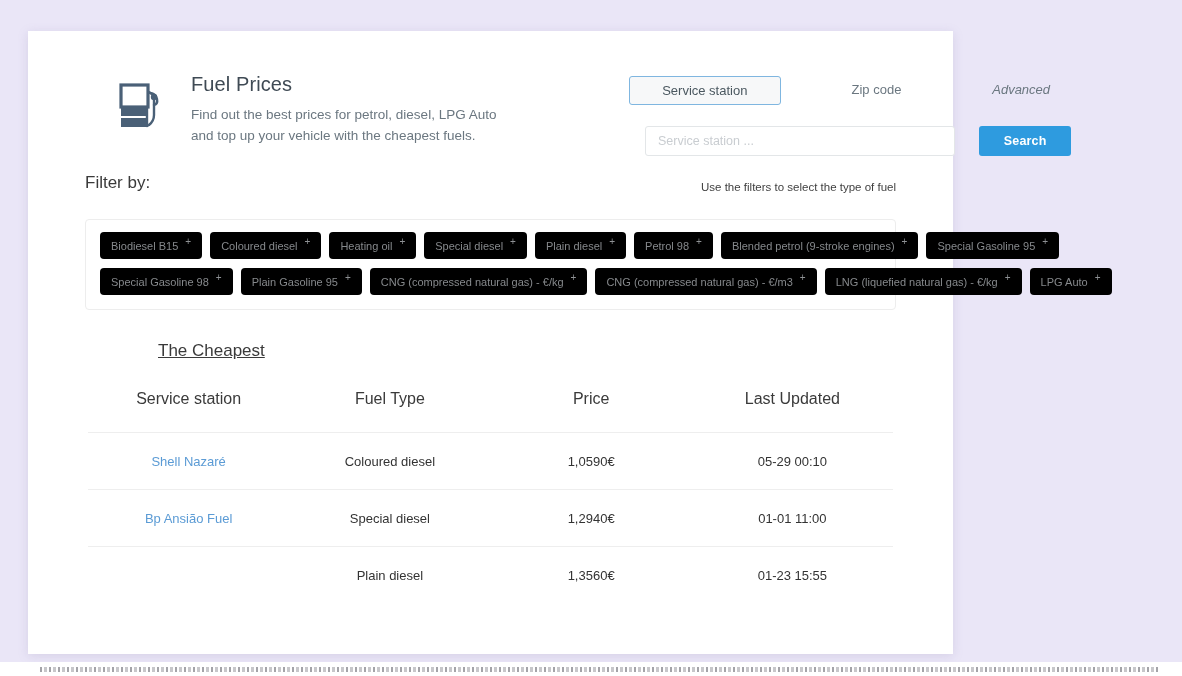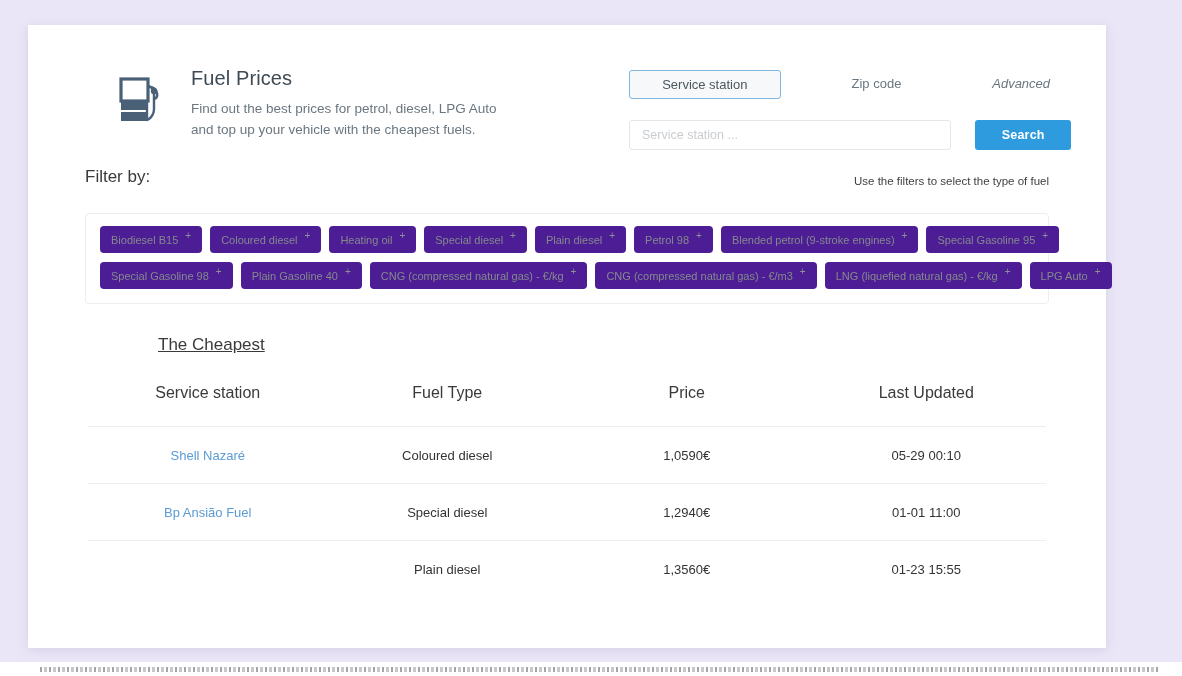--- a/index.html
+++ b/index.html
@@ -33,22 +33,22 @@
       rgba(60,60,70,.55) 0px, rgba(60,60,70,.55) 2px,
       rgba(255,255,255,0) 2px, rgba(255,255,255,0) 4px,
       rgba(90,90,100,.40) 4px, rgba(90,90,100,.40) 7px,
       rgba(255,255,255,0) 7px, rgba(255,255,255,0) 9px);
     opacity: .85;
   }
 
   
   .card {
     position: absolute;
-    left: 28px; top: 25px;
-    width: 1078px; height: 623px;
+    left: 28px; top: 31px;
+    width: 925px; height: 623px;
     background: #ffffff;
     box-shadow: 0 2px 10px rgba(120,110,160,.18);
   }
 
   
   .header {
     position: relative;
     height: 142px;
   }
 
@@ -123,20 +123,21 @@
     width: 367px;
     height: 30px;
     border: 1px solid #e3e6e8;
     border-radius: 3px;
     padding: 0 12px;
     font-size: 12.5px;
     color: #555;
     font-family: "Liberation Sans", sans-serif;
     background: #fff;
     outline: none;
+    margin-left: 16px;
   }
   .search-input::placeholder { color: #c9cdd1; }
 
   .search-btn {
     width: 110px;
     height: 30px;
     margin-left: 24px;
     background: #2e9bdf;
     color: #ffffff;
     border: none;
@@ -178,21 +179,21 @@
   }
 
   .chip-row {
     display: flex;
     flex-wrap: nowrap;
     align-items: center;
   }
   .chip-row + .chip-row { margin-top: 9px; }
 
   .chip {
-    background: #4c1d95;
+    background: #000000;
     border-radius: 4px;
     height: 27px;
     display: inline-flex;
     align-items: center;
     padding: 0 11px;
     margin-right: 8px;
     font-size: 11px;
     color: #86898c;
     white-space: nowrap;
     cursor: pointer;
@@ -326,21 +327,21 @@
           <span>Special Gasoline 95</span>
           <span class="plus">+</span>
         </div>
     </div>
     <div class="chip-row">
       <div class="chip">
           <span>Special Gasoline 98</span>
           <span class="plus">+</span>
         </div>
       <div class="chip">
-          <span>Plain Gasoline 40</span>
+          <span>Plain Gasoline 95</span>
           <span class="plus">+</span>
         </div>
       <div class="chip">
           <span>CNG (compressed natural gas) - €/kg</span>
           <span class="plus">+</span>
         </div>
       <div class="chip">
           <span>CNG (compressed natural gas) - €/m3</span>
           <span class="plus">+</span>
         </div>

